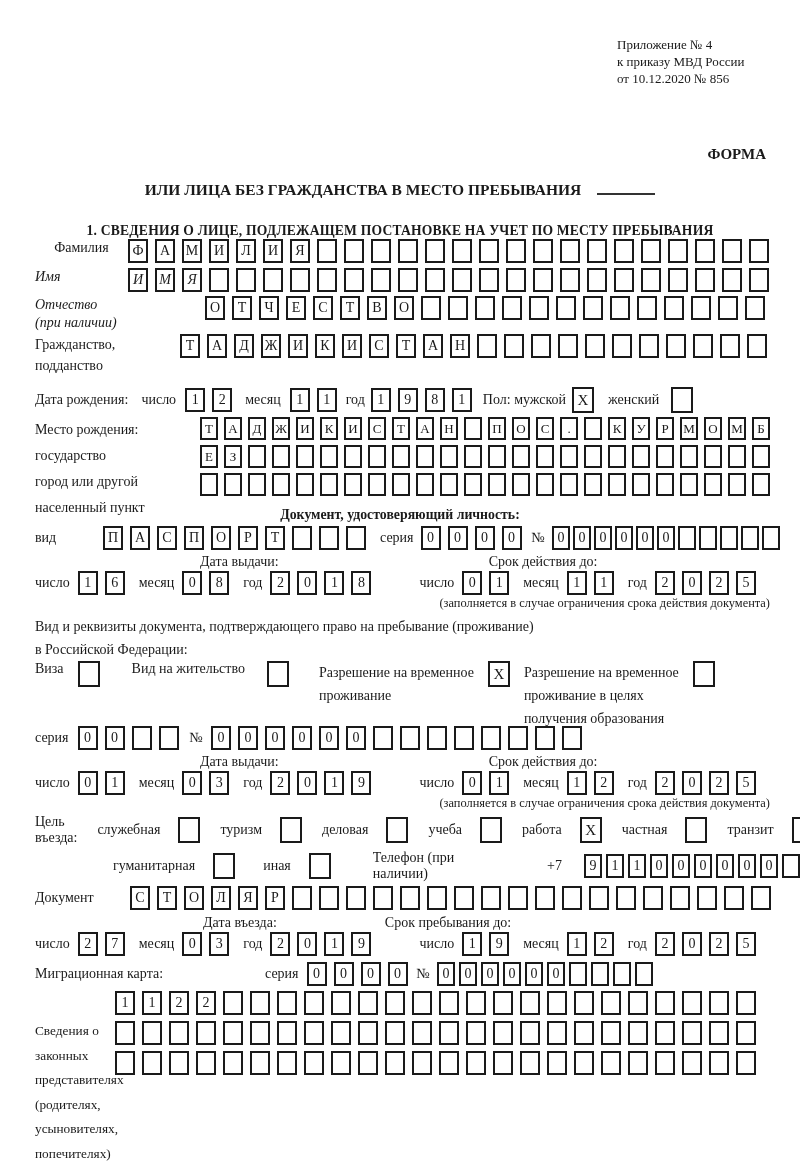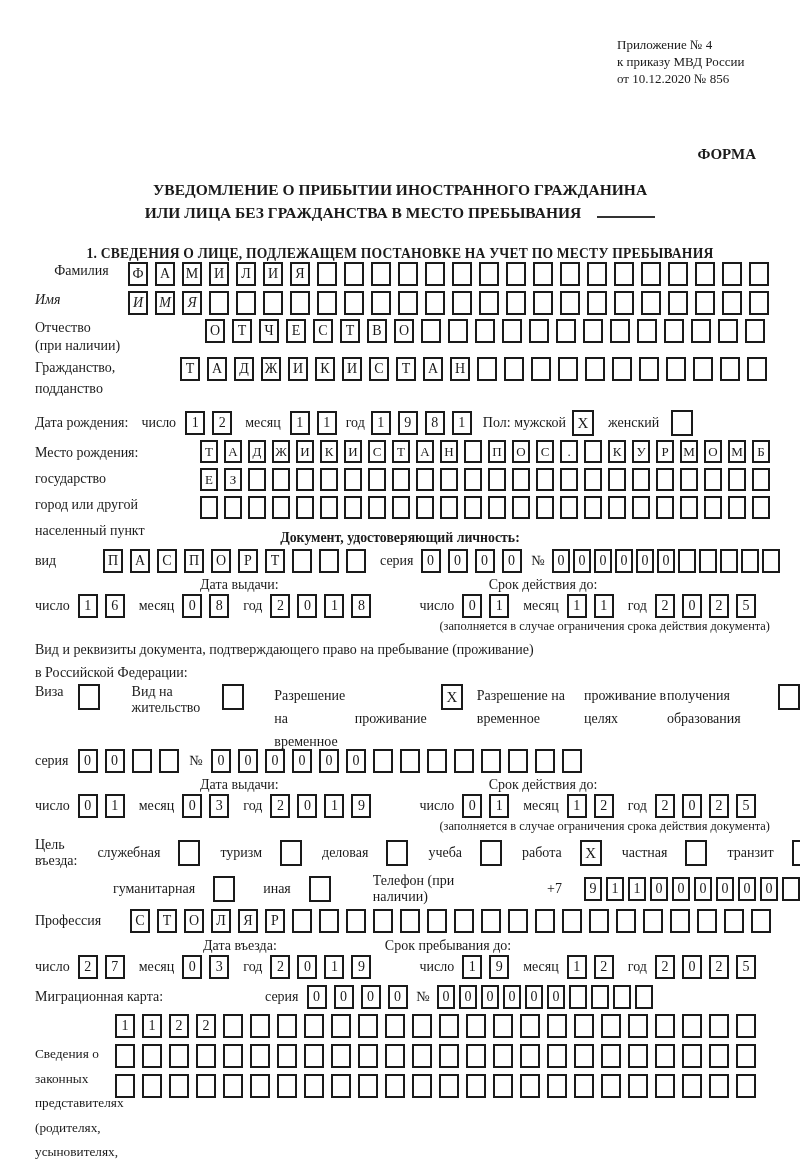--- a/index.html
+++ b/index.html
@@ -3,21 +3,21 @@
 <meta charset="utf-8">
 <style>
   html,body{margin:0;padding:0;}
   body{
     width:800px;height:1163px;background:#ffffff;color:#1a1a1a;
     font-family:"Liberation Serif","DejaVu Serif",serif;
     position:relative;overflow:hidden;
   }
   .corner{position:absolute;left:617px;top:36px;font-size:13px;line-height:17px;}
   .corner .sub{font-size:12.3px;line-height:16px;margin-top:4px;}
-  .forma{position:absolute;right:44px;top:146px;font-weight:bold;font-size:15px;}
+  .forma{position:absolute;right:34px;top:146px;font-weight:bold;font-size:15px;}
   .page{padding-top:178px;}
   .title{ text-align:center;font-weight:bold;font-size:15.5px;line-height:23px;}
   .uline{display:inline-block;width:58px;border-bottom:2px solid #333;height:12px;margin-left:16px;}
   .sec1{margin-top:22px;text-align:center;font-weight:bold;font-size:13.6px;letter-spacing:.2px;}
 
   .frow{display:flex;align-items:flex-start;margin-left:35px;font-size:14px;}
   .flabel{flex:none;line-height:18px;}
   .col{flex:none;}
   .cb{box-sizing:border-box;width:20px;height:24px;border:2px solid #1a1a1a;background:#fff;
       display:inline-flex;align-items:center;justify-content:center;font-size:14px;flex:none;}
@@ -30,38 +30,37 @@
   .w{flex:none;}
   .dochead{text-align:center;font-weight:bold;font-size:13.8px;margin-top:2px;}
   .date-labels{display:flex;margin-left:35px;font-size:14px;line-height:16px;}
   .daterow{display:flex;align-items:center;margin-left:35px;font-size:14px;}
   .daterow .w{margin:0 8px 0 14px;}
   .daterow .w:first-child{margin-left:0;}
   .note-right{text-align:right;margin-right:30px;font-size:12.4px;line-height:16px;}
   .intro{margin:4px 0 0 35px;font-size:14px;line-height:23px;}
   .permits{display:flex;align-items:flex-start;margin-left:35px;margin-top:0px;font-size:14px;}
   .pitem{display:flex;align-items:flex-start;gap:14px;}
-  .plines{display:flex;flex-direction:row;align-items:center;line-height:23px;}
+  .plines{display:flex;flex-direction:column;line-height:23px;}
   .purpose{display:flex;align-items:center;margin-left:35px;font-size:14px;gap:20px;}
   .purpose .ck{margin-left:-2px;}
   .reps-note{margin:8px 0 0 218px;font-size:12.4px;}
 </style>
 </head>
 <body>
 
 <div class="corner">
   <div>Приложение № 4</div>
   <div>к приказу МВД России</div>
   <div>от 10.12.2020 № 856</div>
 </div>
 <div class="forma">ФОРМА</div>
 
 <div class="page">
   <div class="title">
-    <div>УВЕДОМЛЕНИЕ О ПРИБЫТИИ ИНОСТРАННОГО ГРАЖДАНИНА</div>
     <div><span>ИЛИ ЛИЦА БЕЗ ГРАЖДАНСТВА В МЕСТО ПРЕБЫВАНИЯ</span><span class="uline"></span></div>
   </div>
 
   <div class="sec1">1. СВЕДЕНИЯ О ЛИЦЕ, ПОДЛЕЖАЩЕМ ПОСТАНОВКЕ НА УЧЕТ ПО МЕСТУ ПРЕБЫВАНИЯ</div>
 
   <div class="frow" style="text-align:center;">
     <span class="flabel" style="width:93px;">Фамилия</span>
     <span class="boxrow">
         <span class="cb">Ф</span>
         <span class="cb">А</span>
@@ -114,21 +113,21 @@
         <span class="cb"></span>
         <span class="cb"></span>
         <span class="cb"></span>
         <span class="cb"></span>
         <span class="cb"></span>
         <span class="cb"></span>
       </span>
   </div>
 
   <div class="frow" style="margin-top:4px;">
-    <span class="flabel" style="width:170px;">
+    <span class="flabel" style="width:170px;font-style:italic;">
       <span>Отчество</span><br>
       <span>(при наличии)</span>
     </span>
     <span class="boxrow">
         <span class="cb">О</span>
         <span class="cb">Т</span>
         <span class="cb">Ч</span>
         <span class="cb">Е</span>
         <span class="cb">С</span>
         <span class="cb">Т</span>
@@ -509,21 +508,21 @@
         <span class="cb">0</span>
         <span class="cb">0</span>
         <span class="cb">0</span>
         <span class="cb">0</span>
         <span class="cb">0</span>
         <span class="cb"></span>
       </span>
   </div>
 
   <div class="frow" style="margin-top:4px;align-items:center;">
-    <span class="w" style="width:95px;">Профессия</span>
+    <span class="w" style="width:95px;">Документ</span>
     <span class="boxrow">
         <span class="cb">С</span>
         <span class="cb">Т</span>
         <span class="cb">О</span>
         <span class="cb">Л</span>
         <span class="cb">Я</span>
         <span class="cb">Р</span>
         <span class="cb"></span>
         <span class="cb"></span>
         <span class="cb"></span>

